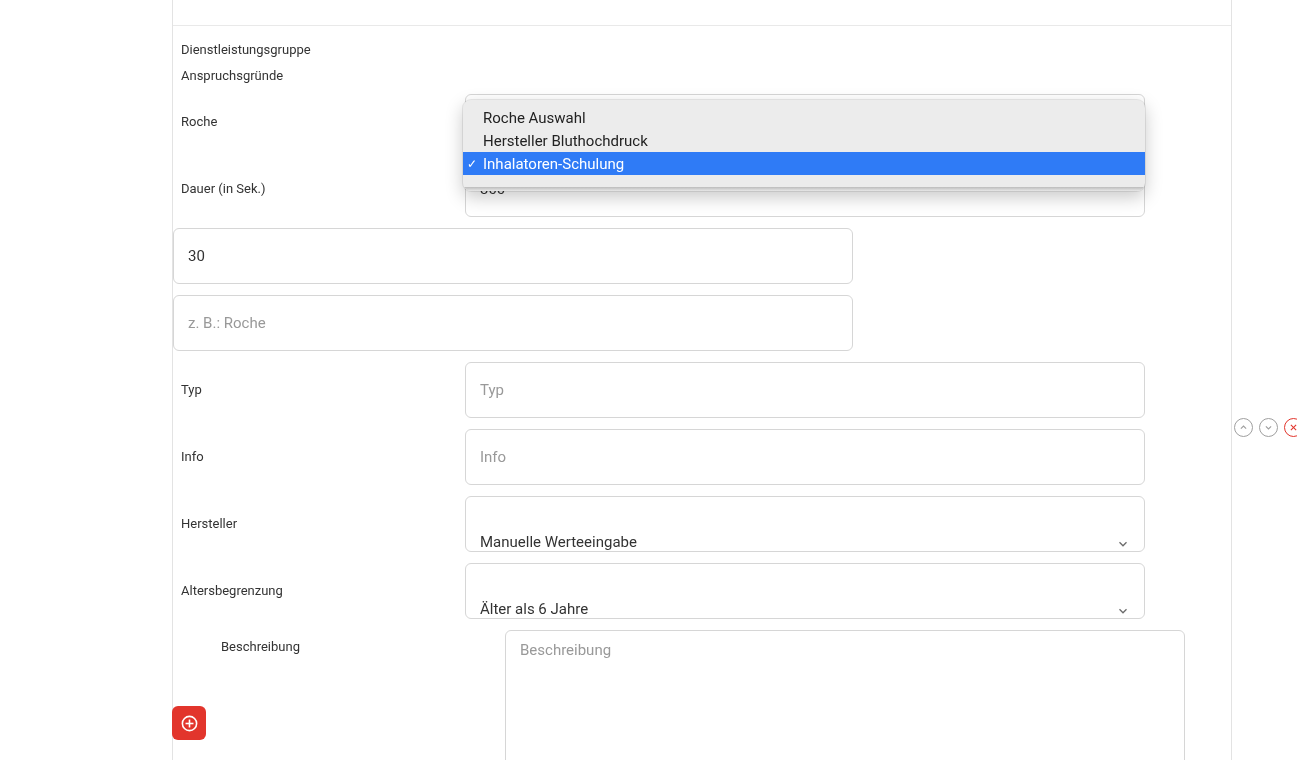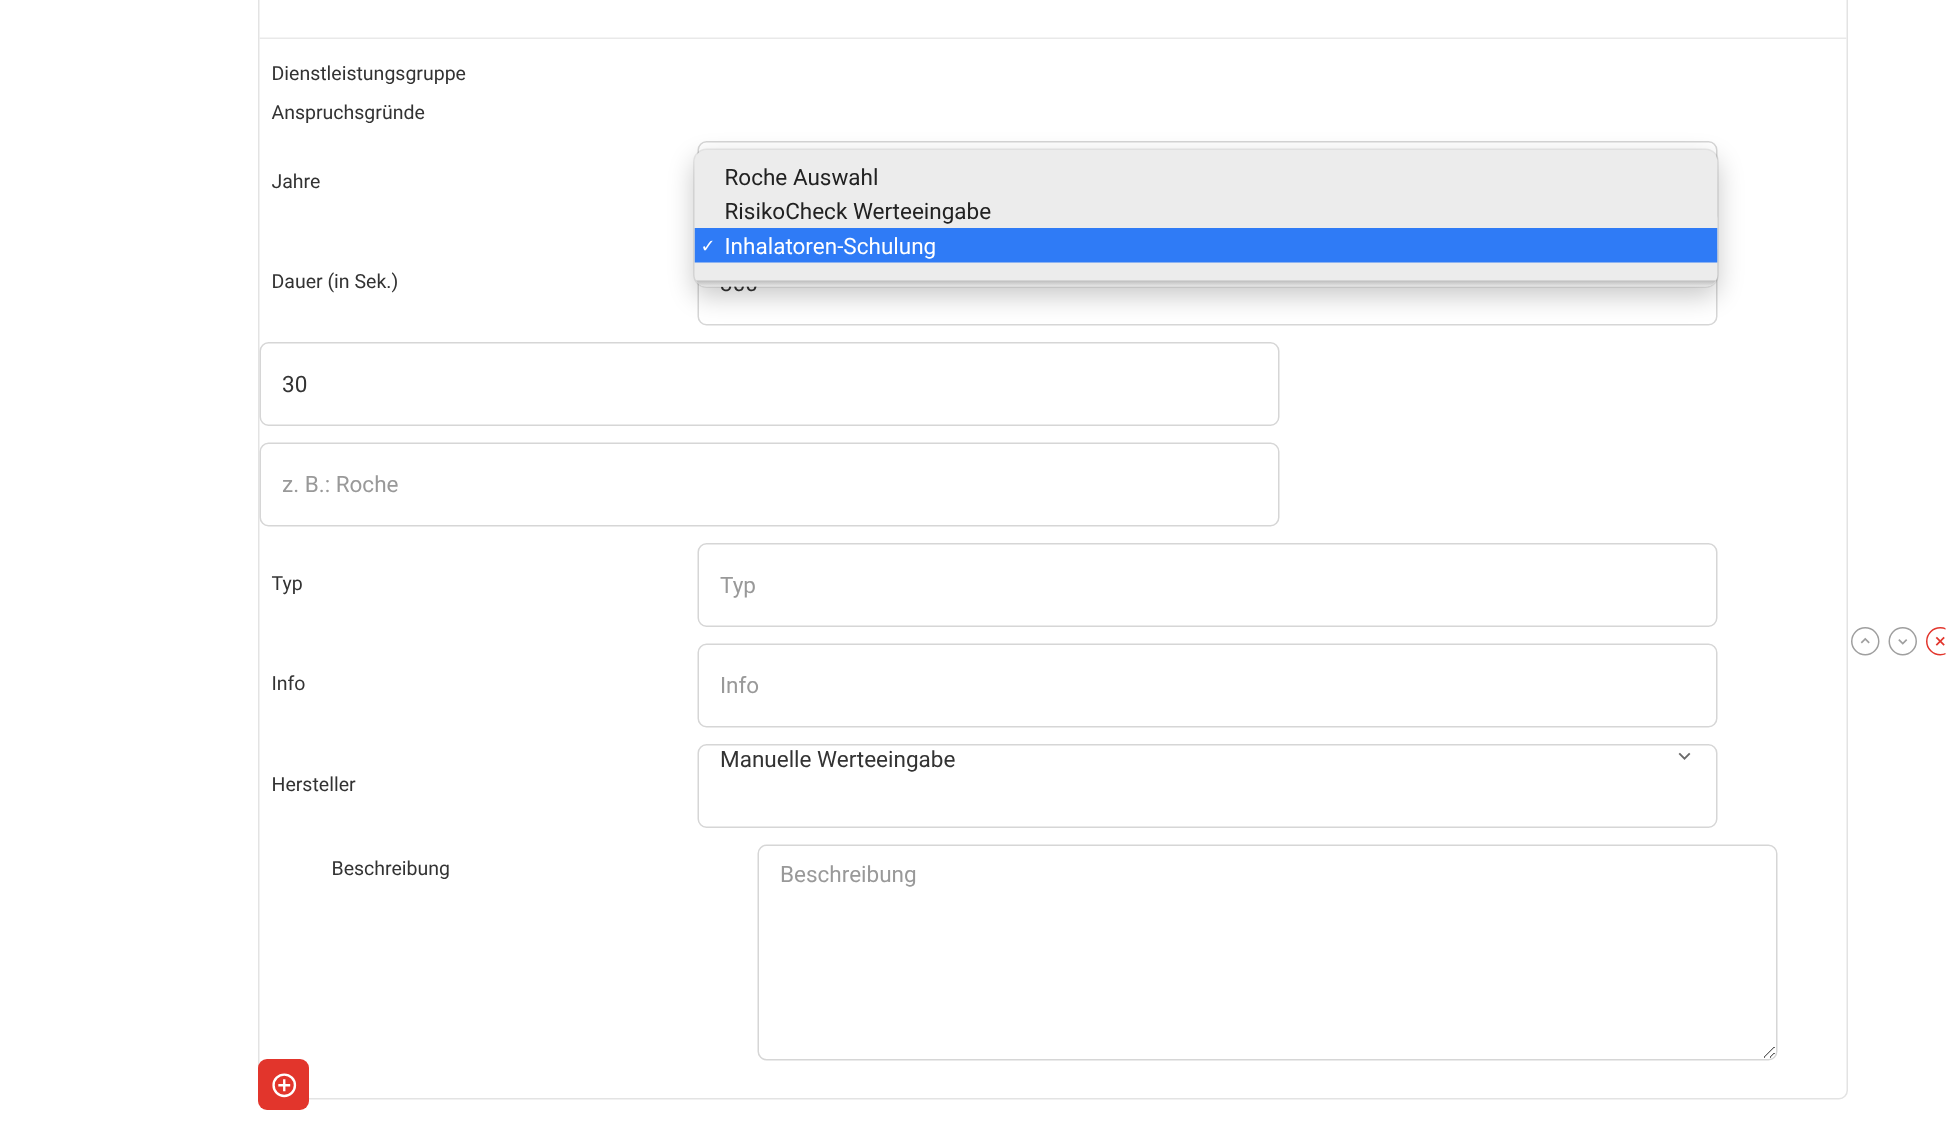--- a/index.html
+++ b/index.html
@@ -51,21 +51,21 @@
     border-radius: 6px;
     padding: 0 14px;
     font-size: 15px;
     color: #333;
     background: #fff;
     font-family: inherit;
   }
   .input::placeholder, .textarea::placeholder { color: #999; }
   .select-box {
     display: flex;
-    align-items: flex-start;
+    align-items: flex-end;
     justify-content: space-between;
     cursor: pointer;
   }
   .chev {
     color: #6b6b6b;
     display: inline-flex;
   }
   .textarea {
     height: 144px;
     padding: 10px 14px;
@@ -163,21 +163,21 @@
     </div>
 
     <div class="form-wrap">
 
       <div class="dropdown">
         <div class="dropdown-inner">
           <div class="dd-item">
             <span>Roche Auswahl</span>
           </div>
           <div class="dd-item">
-            <span>RisikoCheck Werteeingabe</span>
+            <span>Hersteller Bluthochdruck</span>
           </div>
           <div class="dd-item selected">
             <span class="dd-check">✓</span>
             <span>Inhalatoren-Schulung</span>
           </div>
         </div>
         <div class="dd-underline"></div>
       </div>
 
       <div class="row-block">
@@ -185,21 +185,21 @@
           <div class="label">Dienstleistungsgruppe</div>
           <div class="field"></div>
         </div>
 
         <div class="row">
           <div class="label">Anspruchsgründe</div>
           <div class="field"></div>
         </div>
 
         <div class="row">
-          <div class="label">Jahre</div>
+          <div class="label">Roche</div>
           <div class="field">
             <input class="input" value="Inhalatorenschulung ab 6 Jahre" style="">
           </div>
         </div>
 
         <div class="row">
           <div class="label">Dauer (in Sek.)</div>
           <div class="field">
             <input class="input" value="300" style="">
           </div>
@@ -238,20 +238,33 @@
               <span>Manuelle Werteeingabe</span>
               <span class="chev">
                 <svg width="14" height="14" viewBox="0 0 24 24" fill="none" stroke="currentColor" stroke-width="2.2">
                     <polyline points="6 9 12 15 18 9"></polyline>
                   </svg>
               </span>
             </div>
           </div>
         </div>
 
+        <div class="row">
+          <div class="label">Altersbegrenzung</div>
+          <div class="field">
+            <div class="select-box">
+              <span>Älter als 6 Jahre</span>
+              <span class="chev">
+                <svg width="14" height="14" viewBox="0 0 24 24" fill="none" stroke="currentColor" stroke-width="2.2">
+                    <polyline points="6 9 12 15 18 9"></polyline>
+                  </svg>
+              </span>
+            </div>
+          </div>
+        </div>
 
         <div class="row" style="align-items:flex-start;margin-left:40px;">
           <div class="label" style="padding-top:9px;">Beschreibung</div>
           <div class="field">
             <textarea class="textarea" placeholder="Beschreibung" style=""></textarea>
           </div>
         </div>
 
       </div>
 

